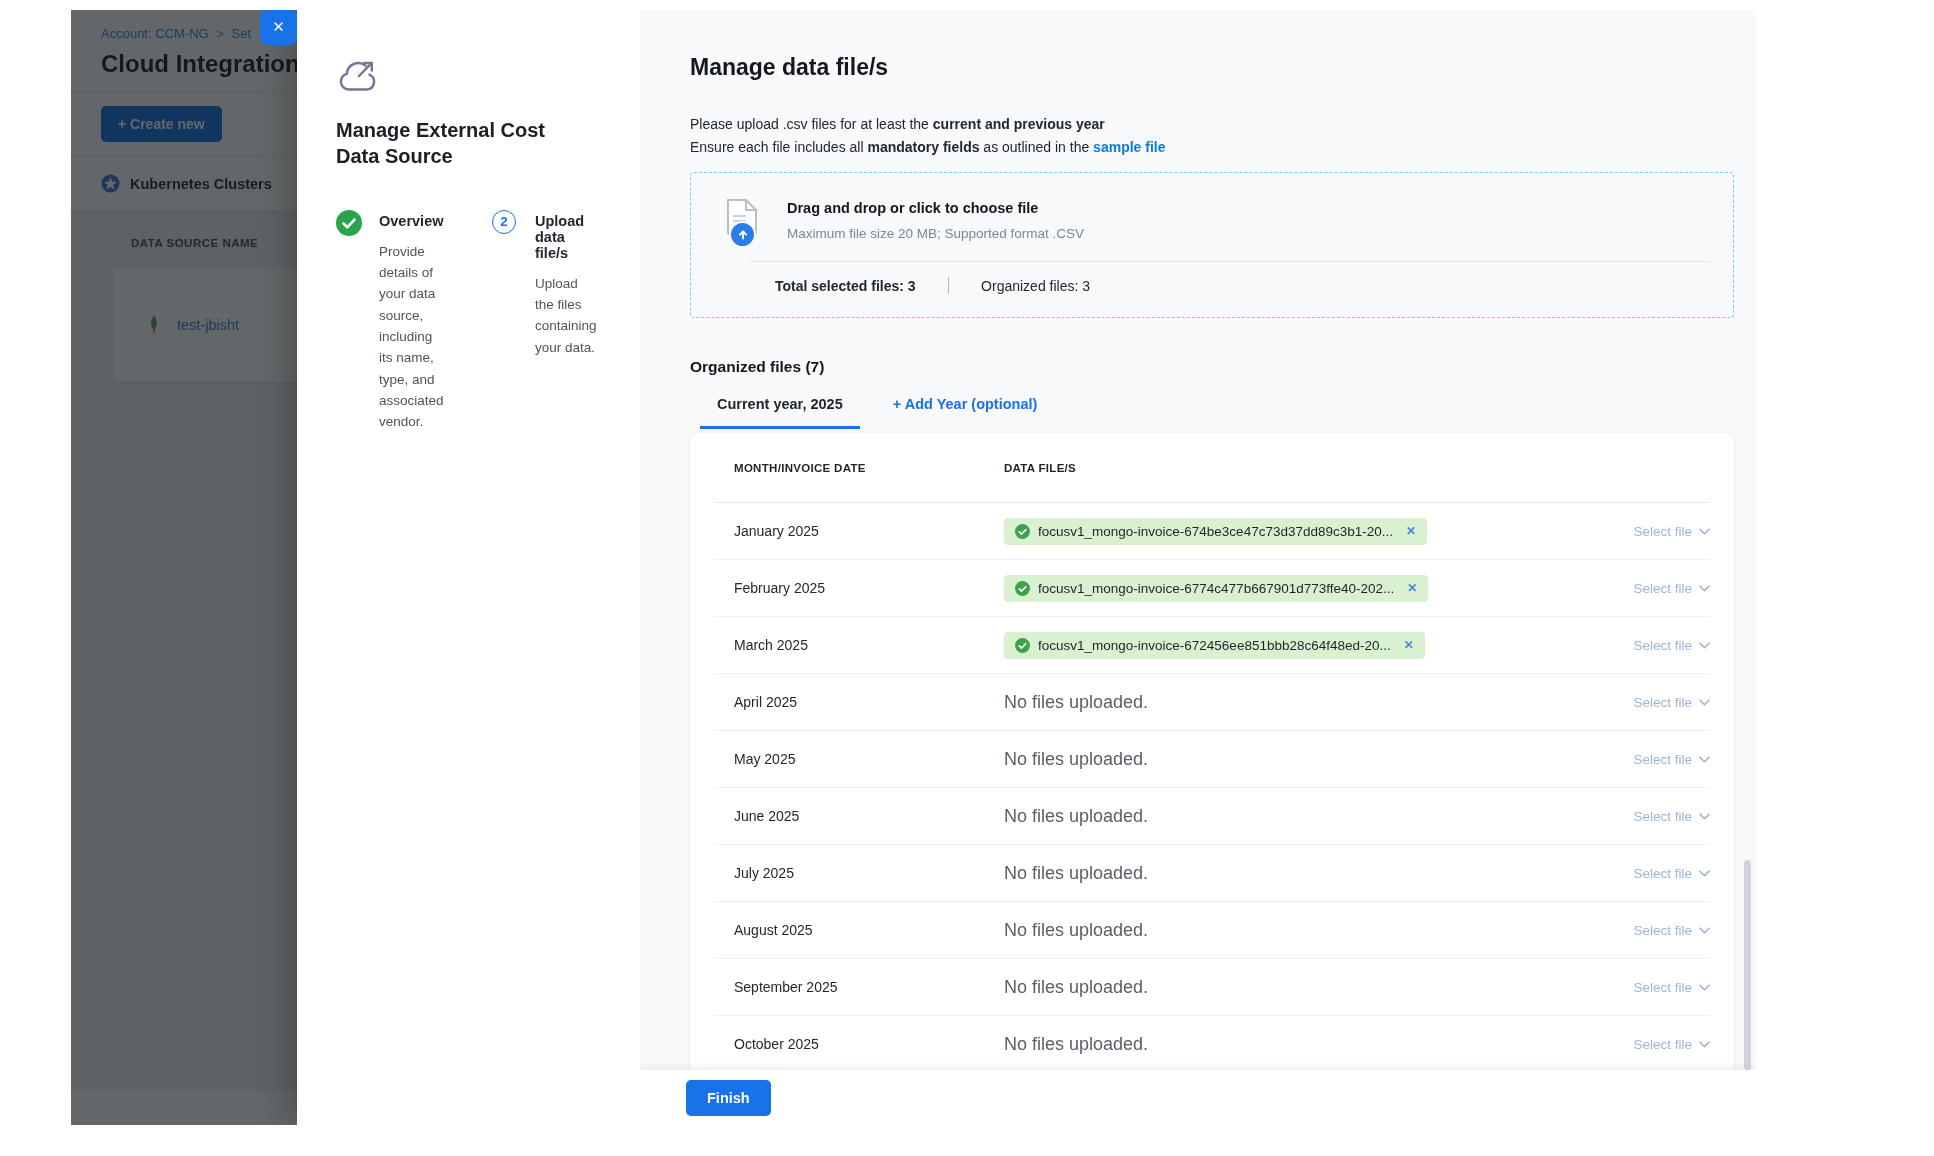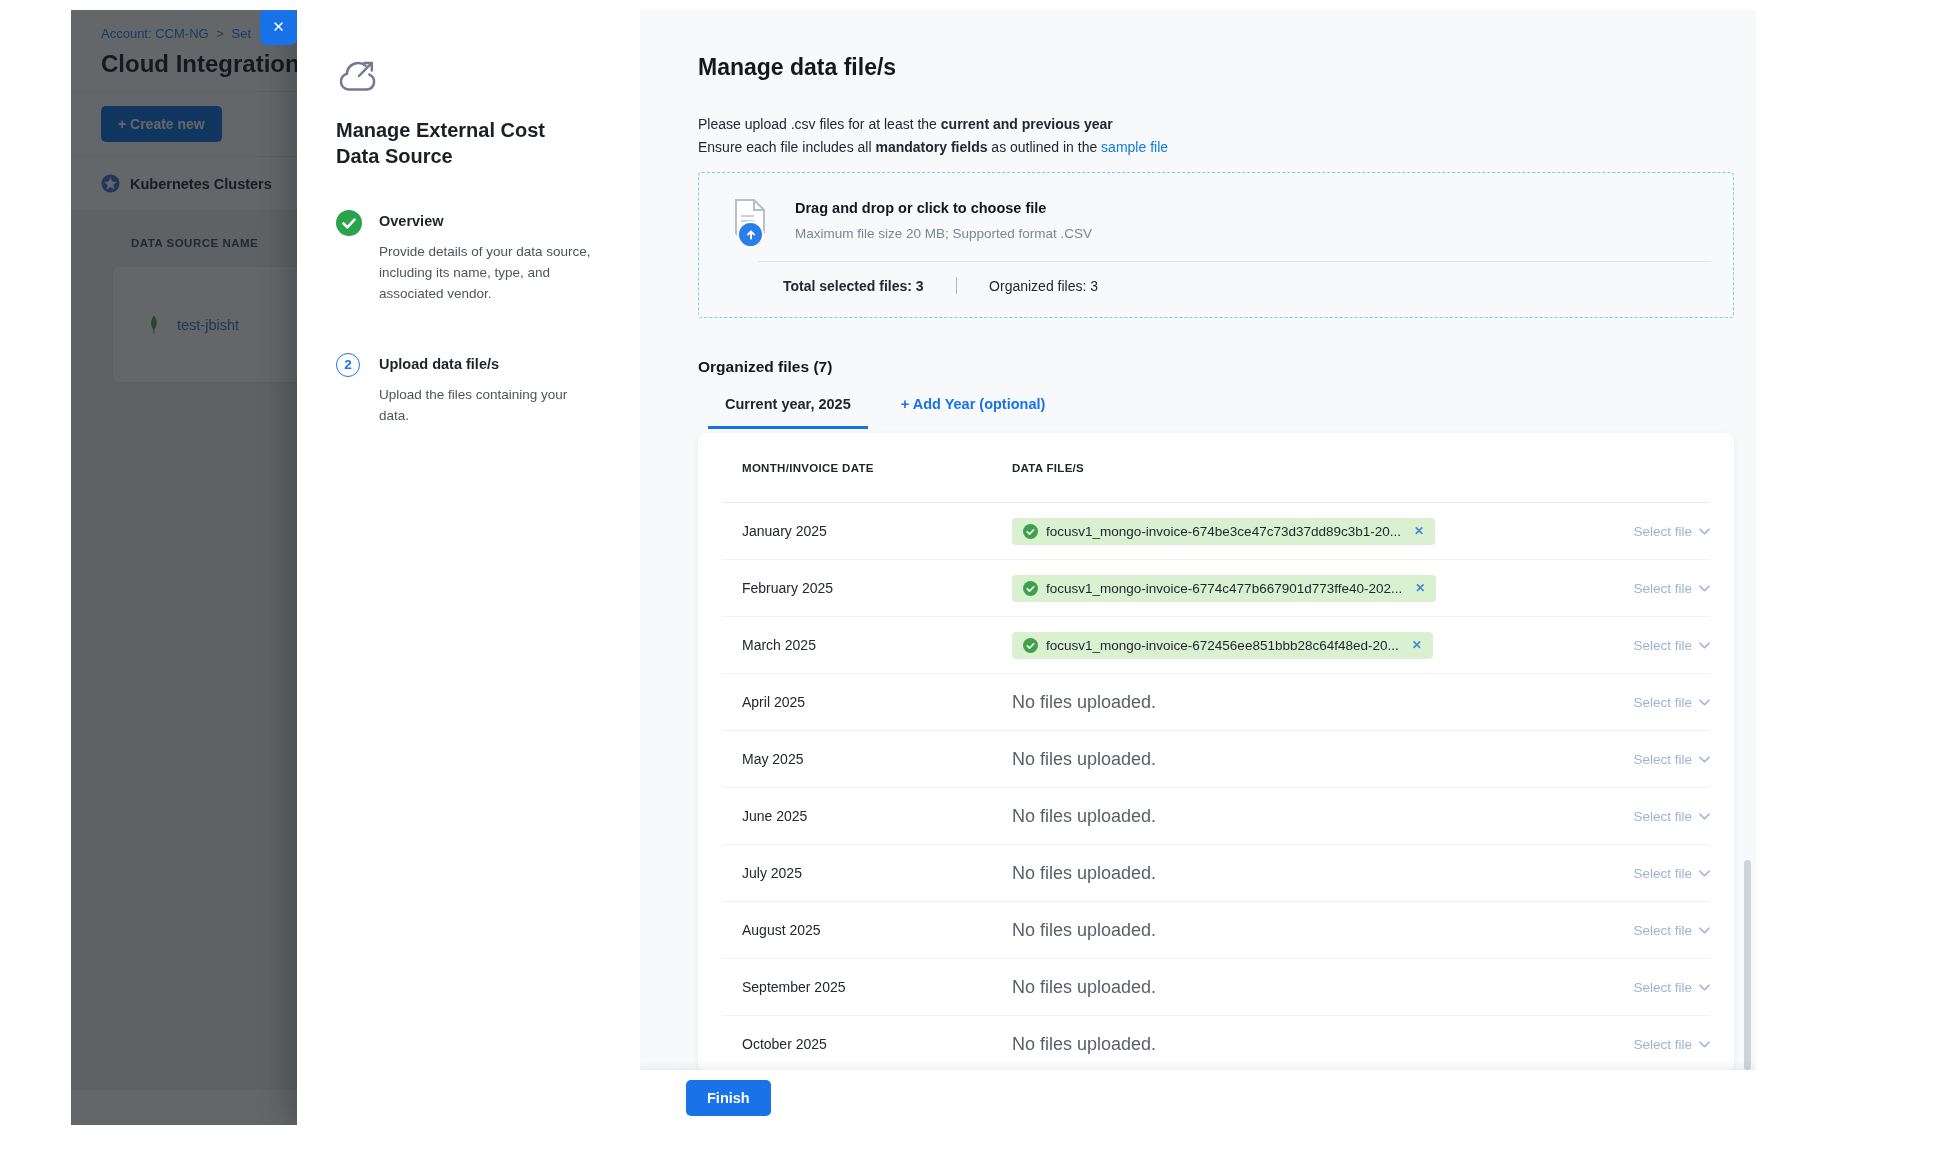--- a/index.html
+++ b/index.html
@@ -24,33 +24,33 @@
   .overlay { position:absolute; inset:0; background:rgba(20,24,28,0.66); z-index:5; }
 
   
   .drawer { position:absolute; left:226px; top:0; right:0; bottom:0; background:#fff; z-index:10; box-shadow:-10px 0 28px rgba(0,0,0,0.22); }
   .close-btn { position:absolute; left:-37px; top:-2px; width:37px; height:37px; background:#1a72e8; border-radius:7px; color:#fff; font-size:15px; display:flex; align-items:center; justify-content:center; cursor:pointer; z-index:12; }
 
   
   .wizard { position:absolute; left:0; top:0; bottom:0; width:343px; background:#fff; padding:45px 40px 0 39px; }
   .wizard-icon { color:#757990; }
   .wizard-title { margin-top:18px; font-size:20px; font-weight:700; color:#1b1f26; line-height:1.32; max-width:245px; }
-  .steps { margin-top:40px; display:flex; flex-direction:column; gap:48px; }
+  .steps { margin-top:40px; display:flex; flex-direction:row; gap:48px; }
   .step { display:flex; gap:17px; }
   .step-iconcol { width:26px; flex:none; }
   .step-num { width:24px; height:24px; border-radius:50%; border:1.6px solid #1a72e8; color:#1a72e8; font-size:13.5px; font-weight:600; display:flex; align-items:center; justify-content:center; }
   .step-label { font-size:14.5px; font-weight:700; color:#1f242b; padding-top:3px; }
   .step-desc { font-size:13.5px; color:#4e545e; line-height:1.58; margin-top:12px; max-width:215px; }
 
   
   .main { position:absolute; left:343px; top:0; right:0; bottom:0; background:#f7f9fb; overflow:hidden; }
-  .main-content { position:absolute; left:58px; right:22px; top:0; }
+  .main-content { position:absolute; left:50px; right:22px; top:0; }
   .main-title { margin-top:44px; font-size:23px; font-weight:700; color:#14181d; }
   .intro { margin-top:32px; font-size:14px; color:#23282e; line-height:1.65; }
-  .intro a { color:#0b7cd8; text-decoration:none; cursor:pointer; }
+  .intro a { color:#0b7cd8; text-decoration:none; cursor:pointer;font-weight:bold; }
   .dropzone { margin-top:13px; height:146px; border:1px dashed #7ecbea; border-radius:4px; position:relative; cursor:pointer; }
   .dz-inner { display:flex; align-items:center; gap:24px; padding:24px 0 0 34px; }
   .dz-icon { position:relative; width:38px; height:44px; flex:none; }
   .dz-badge { position:absolute; left:4px; bottom:-7px; width:27px; height:27px; border-radius:50%; background:#2b7de9; border:2.5px solid #fbfcfd; display:flex; align-items:center; justify-content:center; }
   .dz-title { font-size:14.5px; font-weight:700; color:#14181d; padding-top:2px; }
   .dz-sub { margin-top:10px; font-size:13.5px; color:#7b8795; }
   .dz-divider { position:absolute; left:59px; right:22px; top:88px; border-top:1px solid #e2e6ea; }
   .dz-stats { position:absolute; left:84px; top:104px; display:flex; align-items:center; gap:32px; font-size:14px; color:#23282e; }
   .dz-stats .vsep { width:1.5px; height:17px; background:#aeb6bf; }
   .stat-strong { font-weight:700; }

